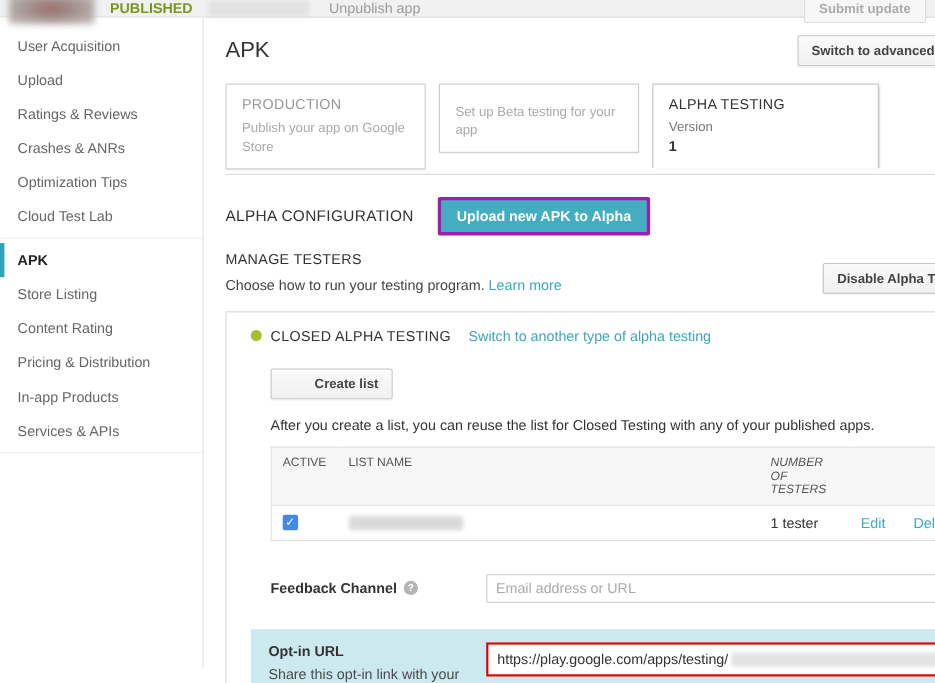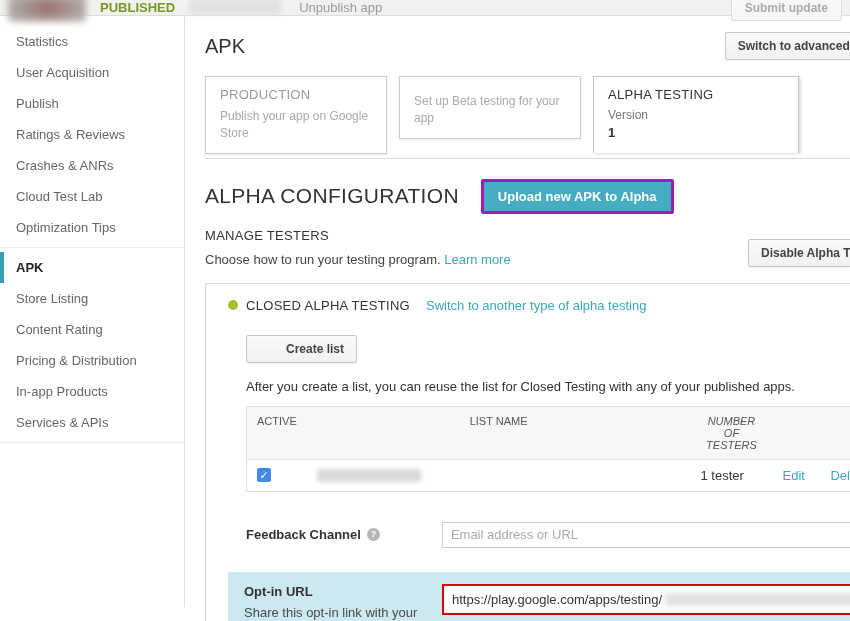--- a/index.html
+++ b/index.html
@@ -87,21 +87,21 @@
     border: 1px solid #c4c4c4; border-bottom: none;
     box-shadow: 2px 1px 2px rgba(0,0,0,0.12);
     position: relative; z-index: 2; cursor: default;
   }
   .tab.active .tab-title { color: #333; }
   .tab-version-label { font-size: 12px; color: #777; margin-top: 6px; }
   .tab-version-value { font-size: 13px; color: #333; font-weight: bold; margin-top: 3px; }
 
   
   .alpha-config-row { display: flex; align-items: center; margin-top: 20px; }
-  .section-heading { font-size: 21px; color: #333; letter-spacing: 0.3px; }
+  .section-heading { font-size: 14px; color: #333; letter-spacing: 0.3px; }
   .btn-teal {
     margin-left: 22px;
     background: #45adc2; border: 3px solid #a21caf; border-radius: 2px;
     color: #fff; font-weight: bold; font-size: 13px;
     padding: 7px 14px; cursor: pointer;
   }
   .manage-row { display: flex; justify-content: space-between; align-items: flex-end; margin-top: 14px; }
   .manage-heading { font-size: 13px; color: #333; letter-spacing: 0.3px; }
   .manage-text { margin-top: 9px; color: #444; font-size: 13px; }
   a.teal-link { color: #3aa8bf; text-decoration: none; cursor: pointer; }
@@ -119,21 +119,21 @@
   .panel-header .teal-link { margin-left: 16px; font-size: 13px; }
   .panel-spacer { flex: 1; }
 
   .panel-body { margin-left: 18px; }
   .btn-create { margin-top: 22px; padding-left: 39px; }
   .create-hint { margin-top: 16px; font-size: 13px; color: #333; }
 
   
   table.testers { border-collapse: collapse; width: 100%; margin-top: 12px; border: 1px solid #e0e0e0; }
   table.testers th {
-    background: #f7f7f7; text-align: center; vertical-align: top;
+    background: #f7f7f7; text-align: left; vertical-align: top;
     font-size: 11px; color: #555; font-weight: normal;
     padding: 8px 10px;
   }
   table.testers td { padding: 8px 10px; font-size: 13px; color: #333; border-top: 1px solid #e5e5e5; }
   .col-active { width: 54px; }
   .col-testers { width: 82px; font-style: italic; }
   .col-edit { width: 48px; }
   .col-delete { width: 58px; }
   .checkbox {
     width: 14px; height: 14px; border-radius: 2px;
@@ -186,27 +186,26 @@
   <span class="published">PUBLISHED</span>
   <div class="app-name-blur"></div>
   <span class="unpublish">Unpublish app</span>
   <div class="topbar-spacer"></div>
   <button class="btn-submit">Submit update</button>
 </div>
 
 <div class="container">
 
   <div class="sidebar">
-    <div class="side-item">Statistics</div>
     <div class="side-item">User Acquisition</div>
-    <div class="side-item">Publish</div>
+    <div class="side-item">Upload</div>
     <div class="side-item">Ratings &amp; Reviews</div>
     <div class="side-item">Crashes &amp; ANRs</div>
+    <div class="side-item">Optimization Tips</div>
     <div class="side-item">Cloud Test Lab</div>
-    <div class="side-item">Optimization Tips</div>
     <div class="side-divider"></div>
     <div class="side-item active">APK</div>
     <div class="side-item">Store Listing</div>
     <div class="side-item">Content Rating</div>
     <div class="side-item">Pricing &amp; Distribution</div>
     <div class="side-item">In-app Products</div>
     <div class="side-item">Services &amp; APIs</div>
     <div class="side-divider"></div>
   </div>
 

